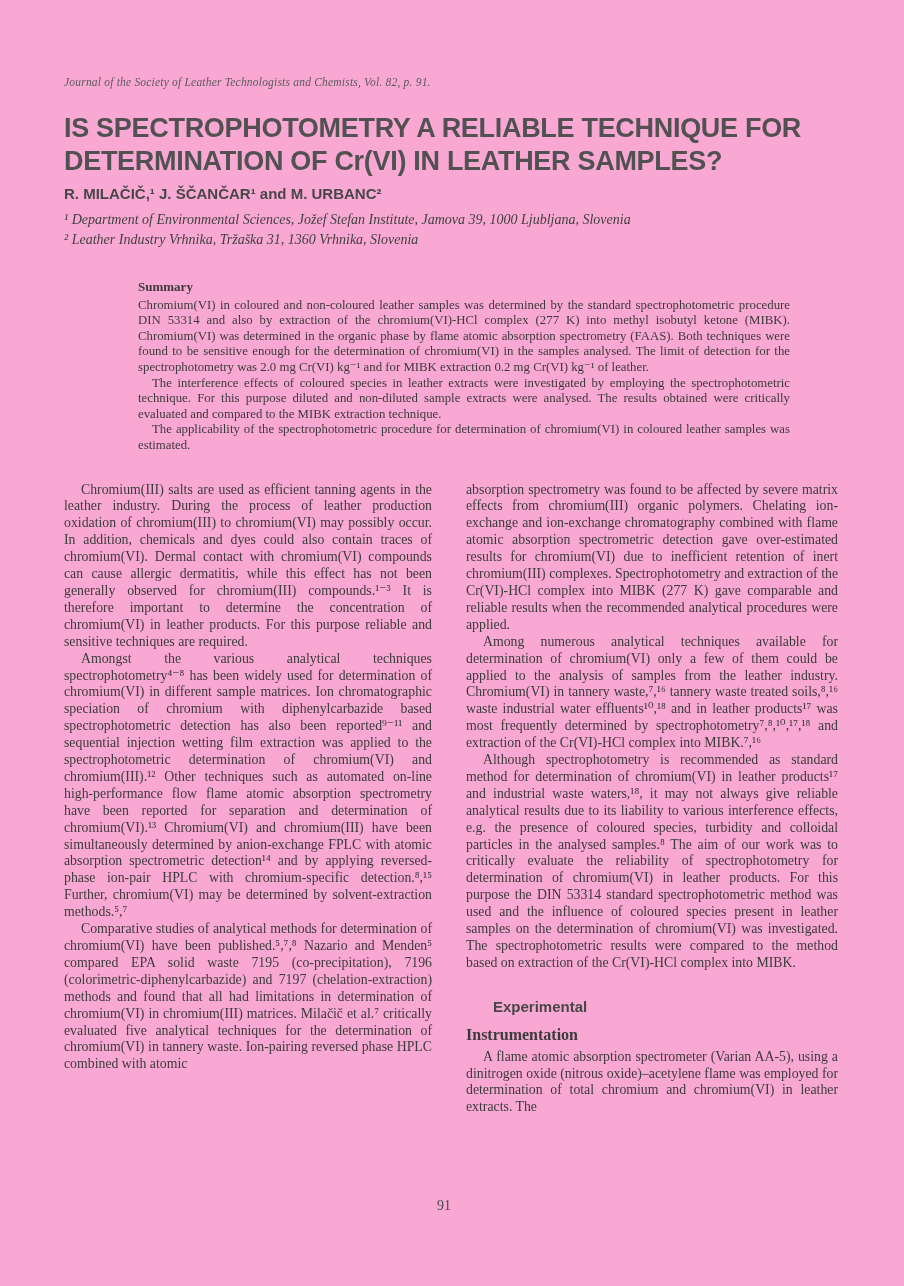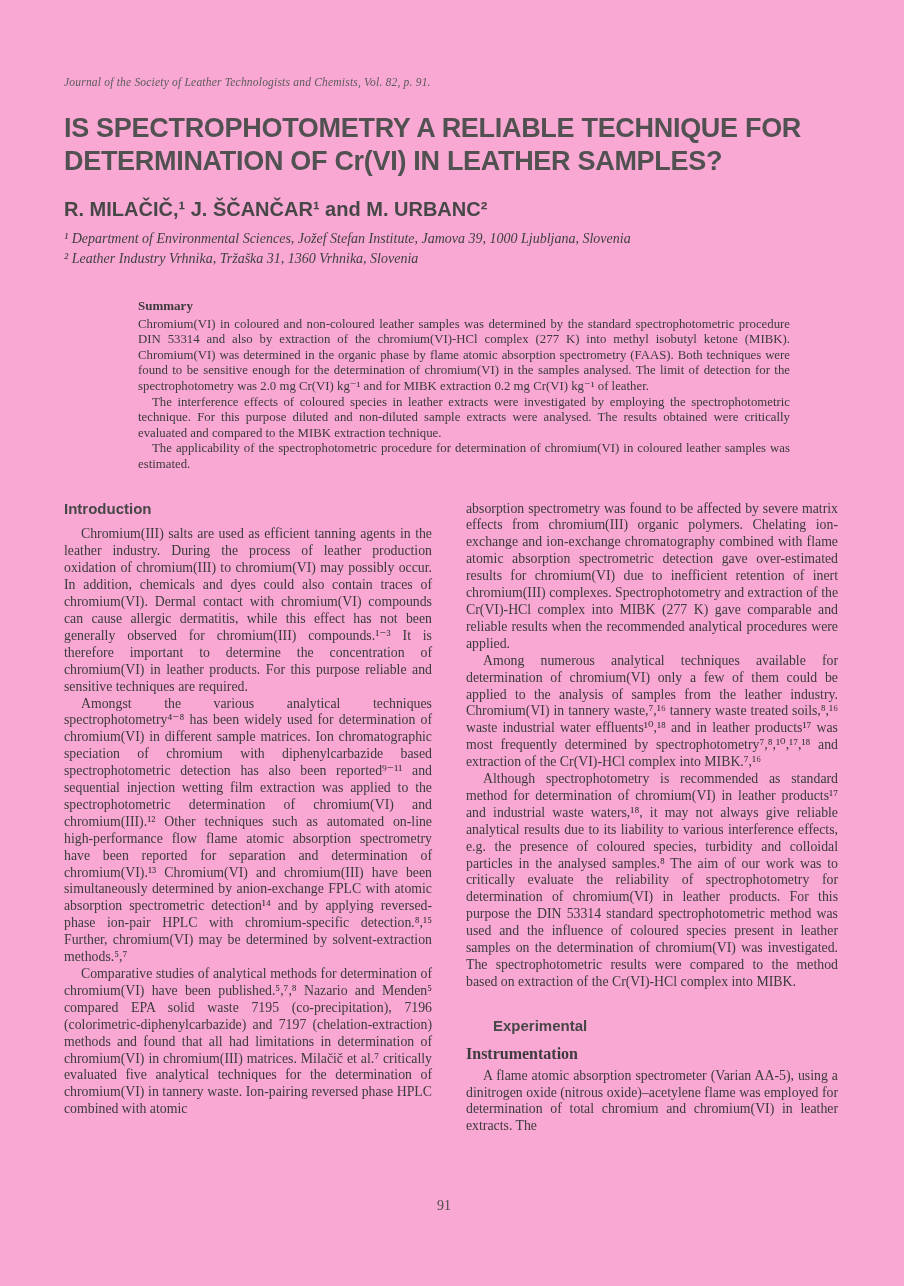--- a/index.html
+++ b/index.html
@@ -27,23 +27,23 @@
     font-size: 27px;
     line-height: 33px;
     letter-spacing: -0.3px;
     color: #515151;
     margin: 24px 0 0 0;
     white-space: pre-line;
   }
   .authors {
     font-family: "Liberation Sans", "DejaVu Sans", sans-serif;
     font-weight: bold;
-    font-size: 20px;
+    font-size: 15px;
     color: #474747;
-    margin-top: 20px;
+    margin-top: 7px;
   }
   .affil {
     font-family: "Liberation Serif", "DejaVu Serif", serif;
     font-style: italic;
     font-size: 14px;
     line-height: 18px;
     color: #404040;
     margin-top: 2px;
   }
   .affil.first { margin-top: 9px; }
@@ -124,21 +124,20 @@
   <section class="summary">
     <div class="summary-heading">Summary</div>
     <p class="noindent">Chromium(VI) in coloured and non-coloured leather samples was determined by the standard spectrophotometric procedure DIN 53314 and also by extraction of the chromium(VI)-HCl complex (277 K) into methyl isobutyl ketone (MIBK). Chromium(VI) was determined in the organic phase by flame atomic absorption spectrometry (FAAS). Both techniques were found to be sensitive enough for the determination of chromium(VI) in the samples analysed. The limit of detection for the spectrophotometry was 2.0 mg Cr(VI) kg⁻¹ and for MIBK extraction 0.2 mg Cr(VI) kg⁻¹ of leather.</p>
     <p>The interference effects of coloured species in leather extracts were investigated by employing the spectrophotometric technique. For this purpose diluted and non-diluted sample extracts were analysed. The results obtained were critically evaluated and compared to the MIBK extraction technique.</p>
     <p>The applicability of the spectrophotometric procedure for determination of chromium(VI) in coloured leather samples was estimated.</p>
   </section>
 
   <div class="columns">
 
     <div class="col col-left">
-      <h2 class="section-heading">Introduction</h2>
       <p>Chromium(III) salts are used as efficient tanning agents in the leather industry. During the process of leather production oxidation of chromium(III) to chromium(VI) may possibly occur. In addition, chemicals and dyes could also contain traces of chromium(VI). Dermal contact with chromium(VI) compounds can cause allergic dermatitis, while this effect has not been generally observed for chromium(III) compounds.¹⁻³ It is therefore important to determine the concentration of chromium(VI) in leather products. For this purpose reliable and sensitive techniques are required.</p>
       <p>Amongst the various analytical techniques spectrophotometry⁴⁻⁸ has been widely used for determination of chromium(VI) in different sample matrices. Ion chromatographic speciation of chromium with diphenylcarbazide based spectrophotometric detection has also been reported⁹⁻¹¹ and sequential injection wetting film extraction was applied to the spectrophotometric determination of chromium(VI) and chromium(III).¹² Other techniques such as automated on-line high-performance flow flame atomic absorption spectrometry have been reported for separation and determination of chromium(VI).¹³ Chromium(VI) and chromium(III) have been simultaneously determined by anion-exchange FPLC with atomic absorption spectrometric detection¹⁴ and by applying reversed-phase ion-pair HPLC with chromium-specific detection.⁸,¹⁵ Further, chromium(VI) may be determined by solvent-extraction methods.⁵,⁷</p>
       <p>Comparative studies of analytical methods for determination of chromium(VI) have been published.⁵,⁷,⁸ Nazario and Menden⁵ compared EPA solid waste 7195 (co-precipitation), 7196 (colorimetric-diphenylcarbazide) and 7197 (chelation-extraction) methods and found that all had limitations in determination of chromium(VI) in chromium(III) matrices. Milačič et al.⁷ critically evaluated five analytical techniques for the determination of chromium(VI) in tannery waste. Ion-pairing reversed phase HPLC combined with atomic</p>
     </div>
 
     <div class="col col-right">
       <p class="noindent">absorption spectrometry was found to be affected by severe matrix effects from chromium(III) organic polymers. Chelating ion-exchange and ion-exchange chromatography combined with flame atomic absorption spectrometric detection gave over-estimated results for chromium(VI) due to inefficient retention of inert chromium(III) complexes. Spectrophotometry and extraction of the Cr(VI)-HCl complex into MIBK (277 K) gave comparable and reliable results when the recommended analytical procedures were applied.</p>
       <p>Among numerous analytical techniques available for determination of chromium(VI) only a few of them could be applied to the analysis of samples from the leather industry. Chromium(VI) in tannery waste,⁷,¹⁶ tannery waste treated soils,⁸,¹⁶ waste industrial water effluents¹⁰,¹⁸ and in leather products¹⁷ was most frequently determined by spectrophotometry⁷,⁸,¹⁰,¹⁷,¹⁸ and extraction of the Cr(VI)-HCl complex into MIBK.⁷,¹⁶</p>
       <p>Although spectrophotometry is recommended as standard method for determination of chromium(VI) in leather products¹⁷ and industrial waste waters,¹⁸, it may not always give reliable analytical results due to its liability to various interference effects, e.g. the presence of coloured species, turbidity and colloidal particles in the analysed samples.⁸ The aim of our work was to critically evaluate the reliability of spectrophotometry for determination of chromium(VI) in leather products. For this purpose the DIN 53314 standard spectrophotometric method was used and the influence of coloured species present in leather samples on the determination of chromium(VI) was investigated. The spectrophotometric results were compared to the method based on extraction of the Cr(VI)-HCl complex into MIBK.</p>
       <h2 class="section-heading experimental">Experimental</h2>

